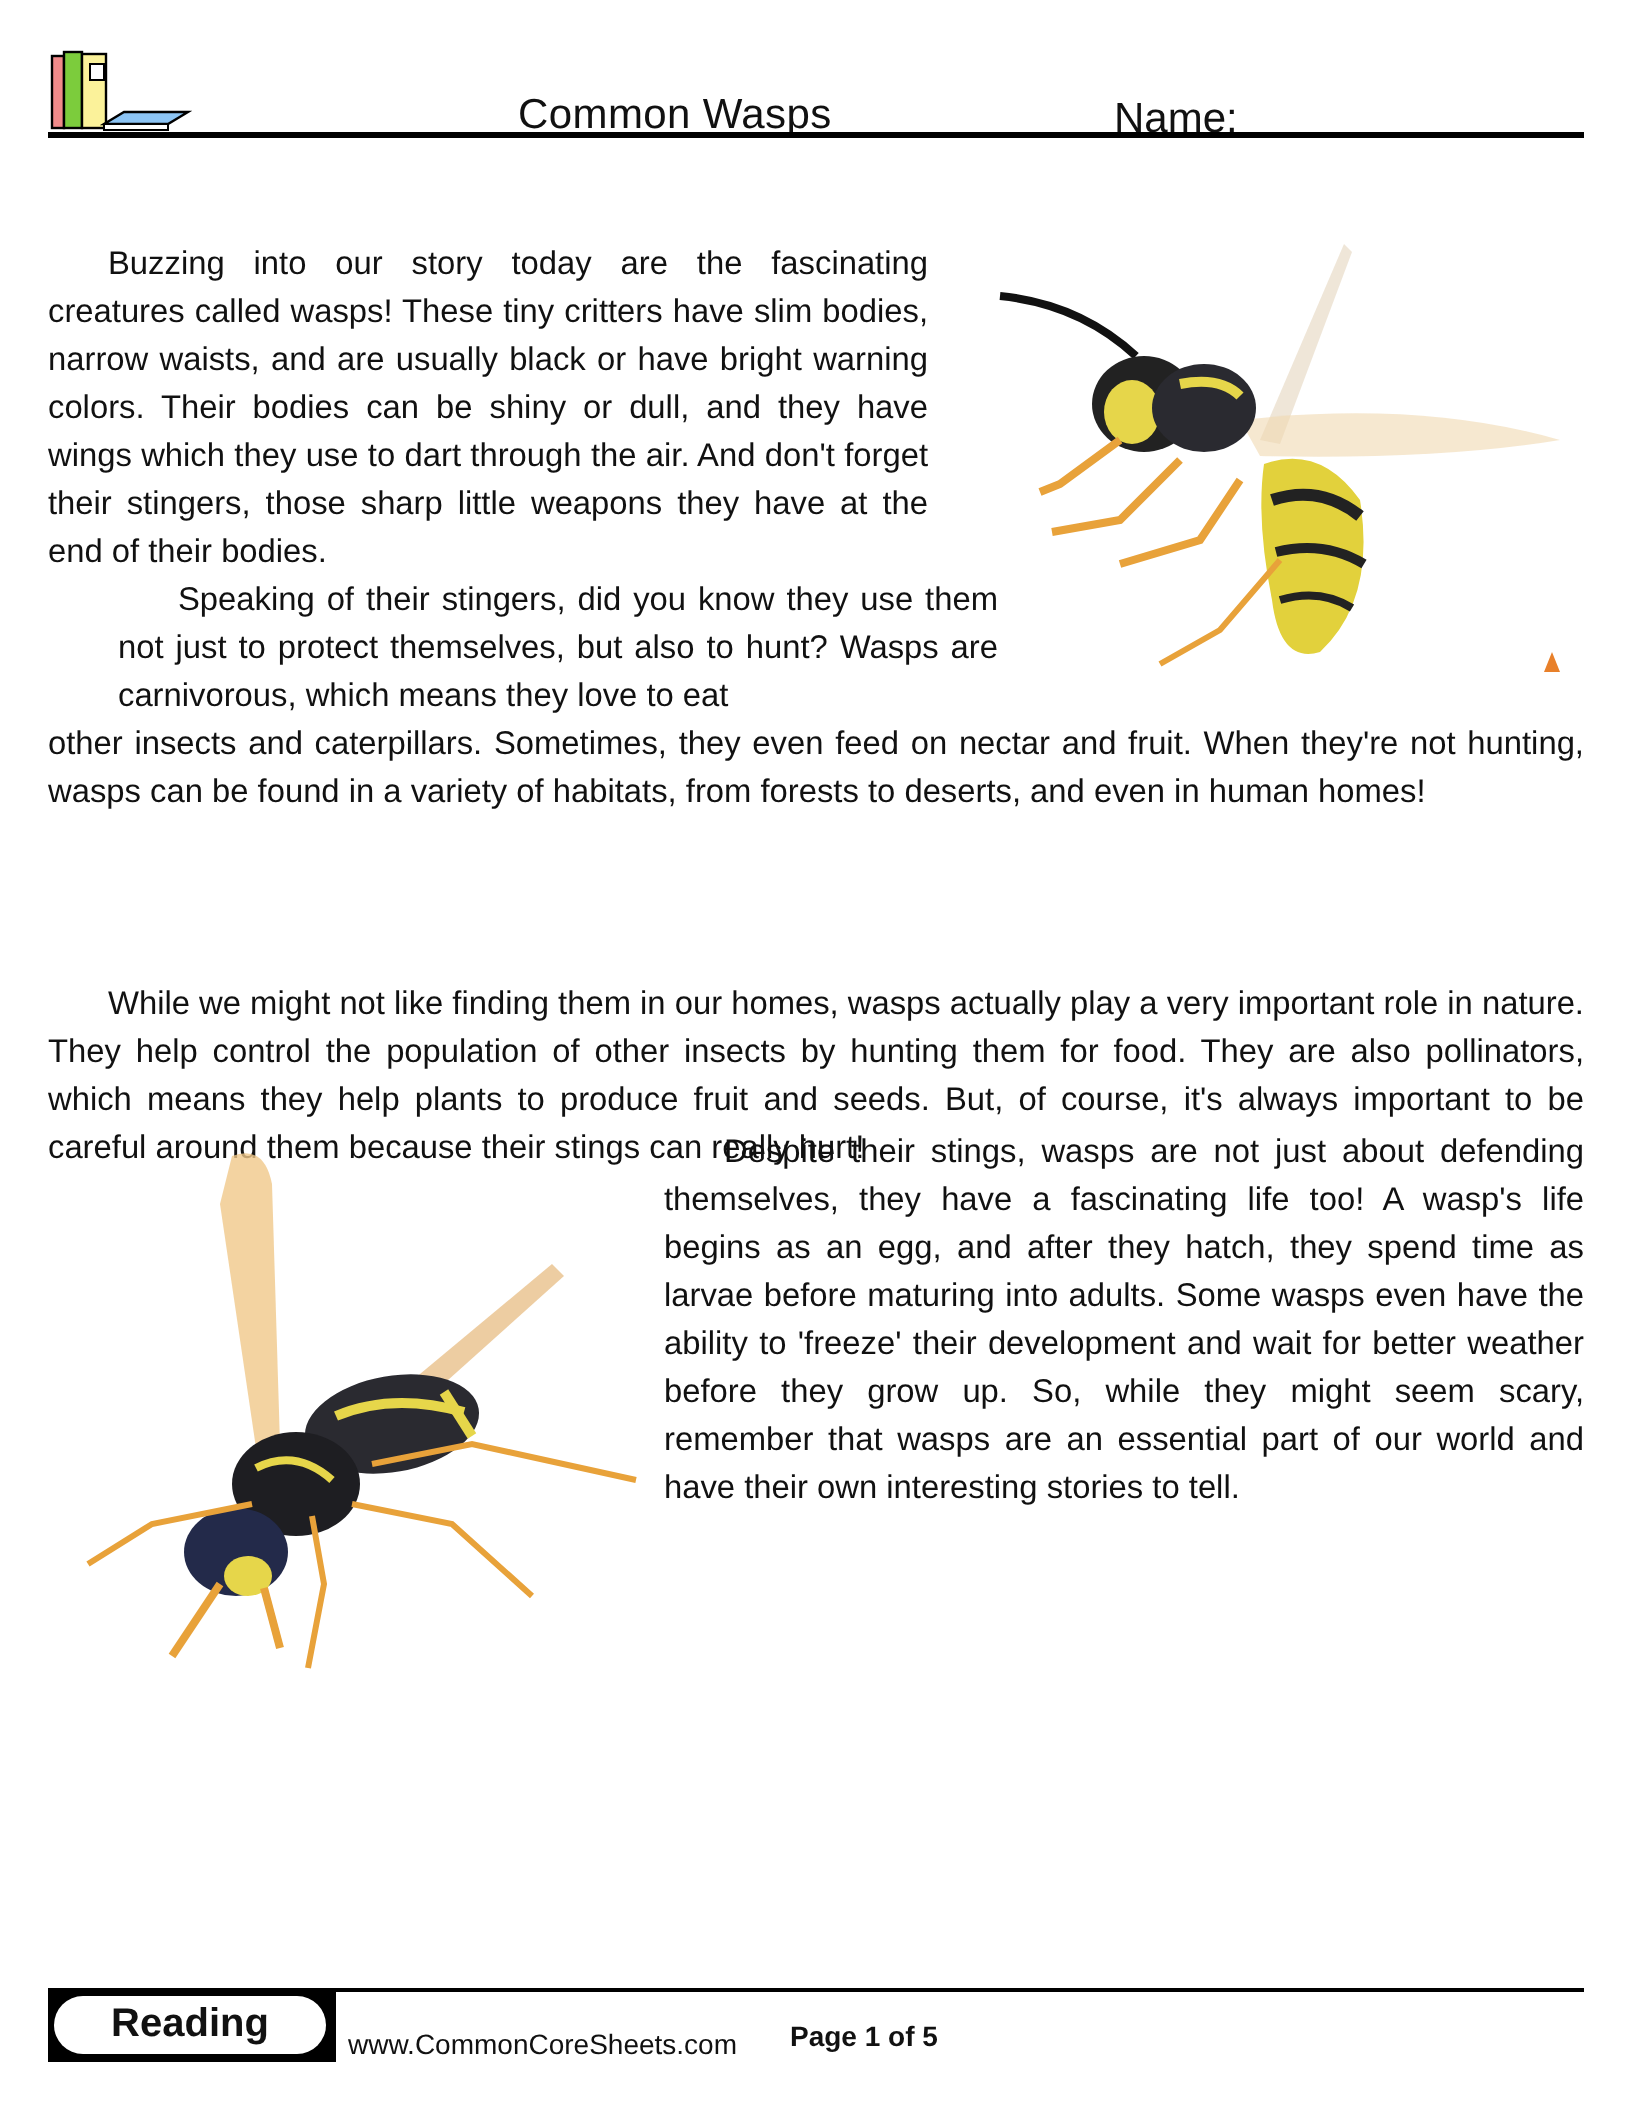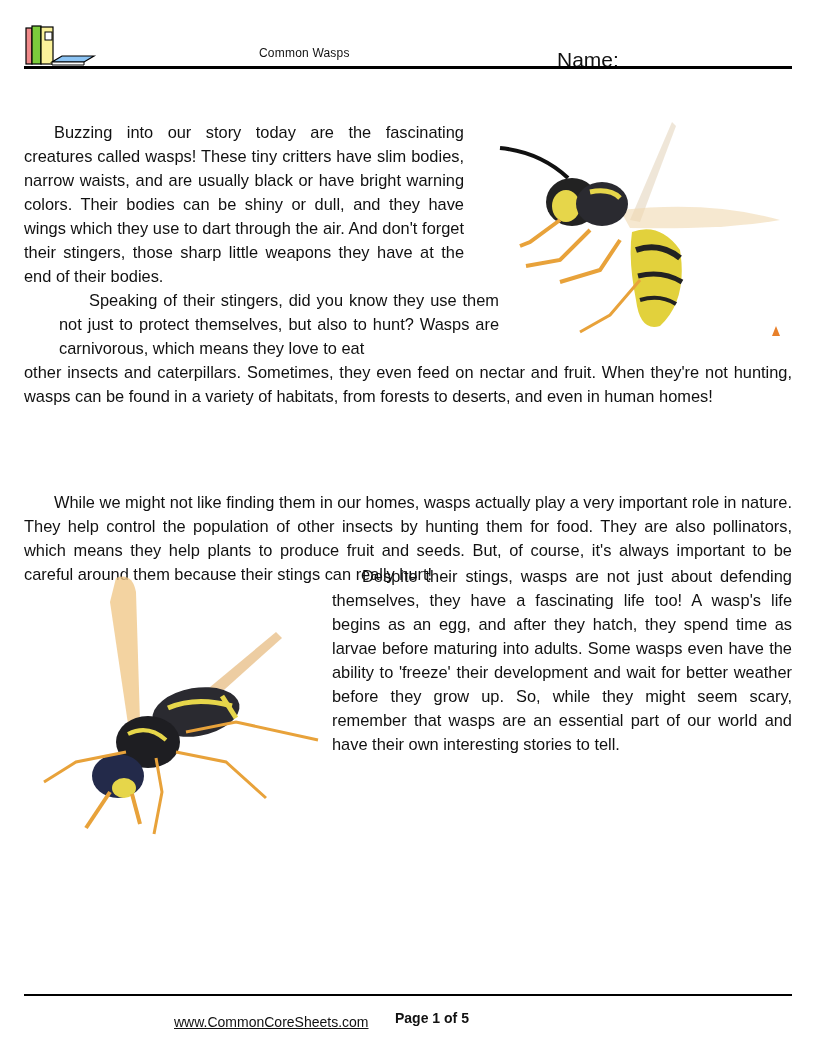--- a/index.html
+++ b/index.html
@@ -1,42 +1,42 @@
 <!DOCTYPE html>
 <html><head>
 <meta charset="utf-8">
 <style>
   html, body { margin: 0; padding: 0; background: #ffffff; }
   body { width: 816px; height: 1056px; position: relative; overflow: hidden;
          font-family: "Liberation Sans", "DejaVu Sans", sans-serif; color: #111; }
 
   .header { position: absolute; left: 24px; top: 22px; width: 768px; height: 48px; }
   .logo { position: absolute; left: 0; top: 2px; width: 78px; height: 44px; }
-  .title { position: absolute; left: 235px; top: 24px; font-size: 12px; letter-spacing: 0.2px; }
+  .title { position: absolute; left: 235px; top: 24px; font-size: 21px; letter-spacing: 0.2px; }
   .name-label { position: absolute; left: 533px; top: 26px; font-size: 21px; }
   .header-rule { position: absolute; left: 0; top: 44px; width: 768px; height: 3px; background: #000; }
 
   .para { position: absolute; font-size: 16.4px; line-height: 24px; text-align: justify; margin: 0; }
   .para .indent { display: inline-block; width: 30px; }
 
   #p1 { left: 24px; top: 120px; width: 440px; }
   #p2-top { left: 24px; top: 288px; width: 440px; margin-left: 35px; }
   #p2-rest { left: 24px; top: 360px; width: 768px; }
   #p3 { left: 24px; top: 454px; width: 768px; margin-top: 36px; }
   #p4 { left: 332px; top: 564px; width: 460px; }
 
   .img-wasp1 { position: absolute; left: 490px; top: 110px; width: 300px; height: 230px; }
   .img-wasp2 { position: absolute; left: 36px; top: 572px; width: 290px; height: 270px; }
 
   .footer { position: absolute; left: 24px; top: 994px; width: 768px; height: 40px; }
   .footer-rule { position: absolute; left: 0; top: 0; width: 768px; height: 2px; background: #000; }
   .reading-box { position: absolute; left: 0; top: 1px; width: 144px; height: 36px; background: #000; }
   .reading-pill { position: absolute; left: 3px; top: 3px; width: 136px; height: 29px; background: #fff;
                   border-radius: 16px; text-align: center; font-weight: bold; font-size: 20px; line-height: 29px; }
-  .site { position: absolute; left: 150px; top: 20px; font-size: 14px; text-decoration: underline; }
+  .site { position: absolute; left: 150px; top: 20px; font-size: 14px; }
   .page-num { position: absolute; left: 371px; top: 16px; font-size: 14px; font-weight: bold; }
 </style>
 </head>
 <body>
 
 <div class="header">
   <svg class="logo" viewBox="0 0 78 44">
     <rect x="2" y="4" width="6" height="36" fill="#f08a8a" stroke="#000" stroke-width="1.2"></rect>
     <rect x="8" y="2" width="9" height="38" fill="#7ccc3c" stroke="#000" stroke-width="1.2"></rect>
     <rect x="17" y="3" width="12" height="37" fill="#fbf29a" stroke="#000" stroke-width="1.2"></rect>
@@ -90,15 +90,18 @@
   <path d="M90 180 L40 190 L8 210" stroke="#e8a23a" stroke-width="3" fill="none"></path>
   <path d="M120 186 L126 220 L118 262" stroke="#e8a23a" stroke-width="3" fill="none"></path>
   <path d="M140 180 L190 190 L230 226" stroke="#e8a23a" stroke-width="3" fill="none"></path>
   <path d="M150 160 L200 150 L282 168" stroke="#e8a23a" stroke-width="3" fill="none"></path>
 </svg>
 
 <p class="para" id="p4"><span class="indent"></span><span>Despite their stings, wasps are not just about defending themselves, they have a fascinating life too! A wasp's life begins as an egg, and after they hatch, they spend time as larvae before maturing into adults. Some wasps even have the ability to 'freeze' their development and wait for better weather before they grow up. So, while they might seem scary, remember that wasps are an essential part of our world and have their own interesting stories to tell.</span></p>
 
 <div class="footer">
   <div class="footer-rule"></div>
+  <div class="reading-box">
+    <div class="reading-pill">Reading</div>
+  </div>
   <div class="site">www.CommonCoreSheets.com</div>
   <div class="page-num">Page 1 of 5</div>
 </div>
 
 </body></html>

